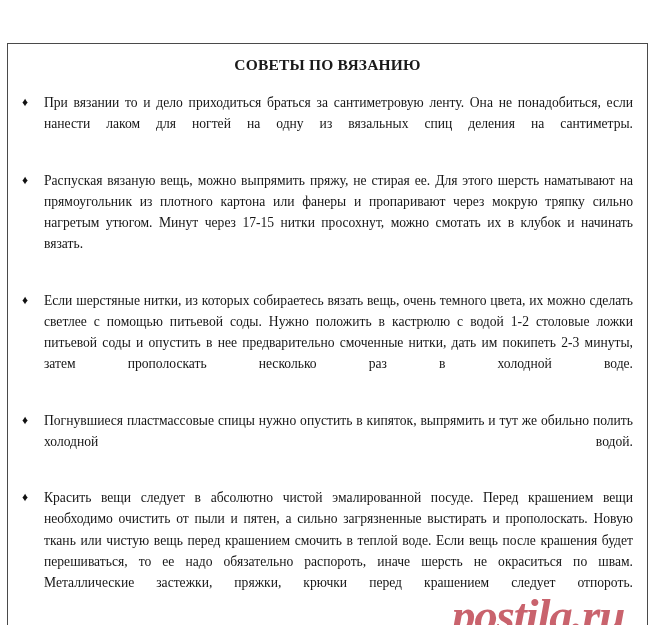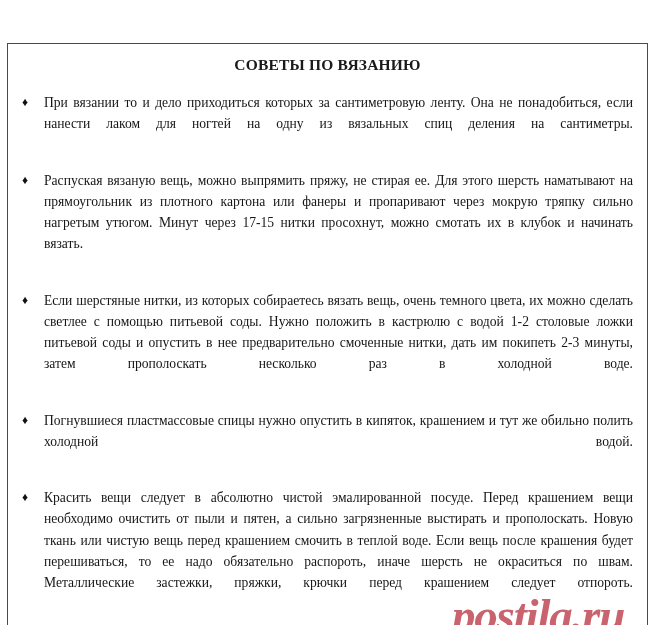--- a/index.html
+++ b/index.html
@@ -141,36 +141,36 @@
 
   <div id="doc-box">
     <div id="doc-inner">
 
       <div id="doc-title">СОВЕТЫ ПО ВЯЗАНИЮ</div>
 
       <div id="tips-list">
 
         <div class="tip first">
           <span class="tip-bullet">♦</span>
-          <span class="tip-text">При вязании то и дело приходиться которых за сантиметровую ленту. Она не понадобиться, если нанести лаком для ногтей на одну из вязальных спиц деления на сантиметры.</span>
+          <span class="tip-text">При вязании то и дело приходиться браться за сантиметровую ленту. Она не понадобиться, если нанести лаком для ногтей на одну из вязальных спиц деления на сантиметры.</span>
         </div>
 
         <div class="tip">
           <span class="tip-bullet">♦</span>
           <span class="tip-text">Распуская вязаную вещь, можно выпрямить пряжу, не стирая ее. Для этого шерсть наматывают на прямоугольник из плотного картона или фанеры и пропаривают через мокрую тряпку сильно нагретым утюгом. Минут через 17-15 нитки просохнут, можно смотать их в клубок и начинать вязать.</span>
         </div>
 
         <div class="tip">
           <span class="tip-bullet">♦</span>
           <span class="tip-text">Если шерстяные нитки, из которых собираетесь вязать вещь, очень темного цвета, их можно сделать светлее с помощью питьевой соды. Нужно положить в кастрюлю с водой 1-2 столовые ложки питьевой соды и опустить в нее предварительно смоченные нитки, дать им покипеть 2-3 минуты, затем прополоскать несколько раз в холодной воде.</span>
         </div>
 
         <div class="tip">
           <span class="tip-bullet">♦</span>
-          <span class="tip-text">Погнувшиеся пластмассовые спицы нужно опустить в кипяток, крашением и тут же обильно полить холодной водой.</span>
+          <span class="tip-text">Погнувшиеся пластмассовые спицы нужно опустить в кипяток, выпрямить и тут же обильно полить холодной водой.</span>
         </div>
 
         <div class="tip">
           <span class="tip-bullet">♦</span>
           <span class="tip-text">Красить вещи следует в абсолютно чистой эмалированной посуде. Перед крашением вещи необходимо очистить от пыли и пятен, а сильно загрязненные выстирать и прополоскать. Новую ткань или чистую вещь перед крашением смочить в теплой воде. Если вещь после крашения будет перешиваться, то ее надо обязательно распороть, иначе шерсть не окраситься по швам. Металлические застежки, пряжки, крючки перед крашением следует отпороть.</span>
         </div>
 
         <div class="tip">
           <span class="tip-bullet">♦</span>
           <span class="tip-text">Если шерстяная нитка не проходит в ушко иглы, намыльте ее кончик и заострите его пальцами.</span>

